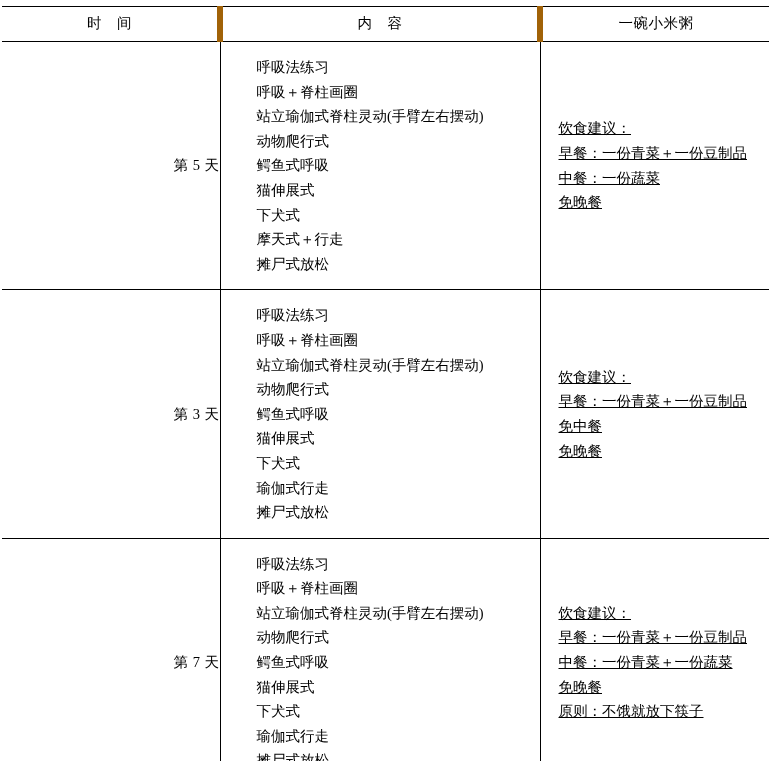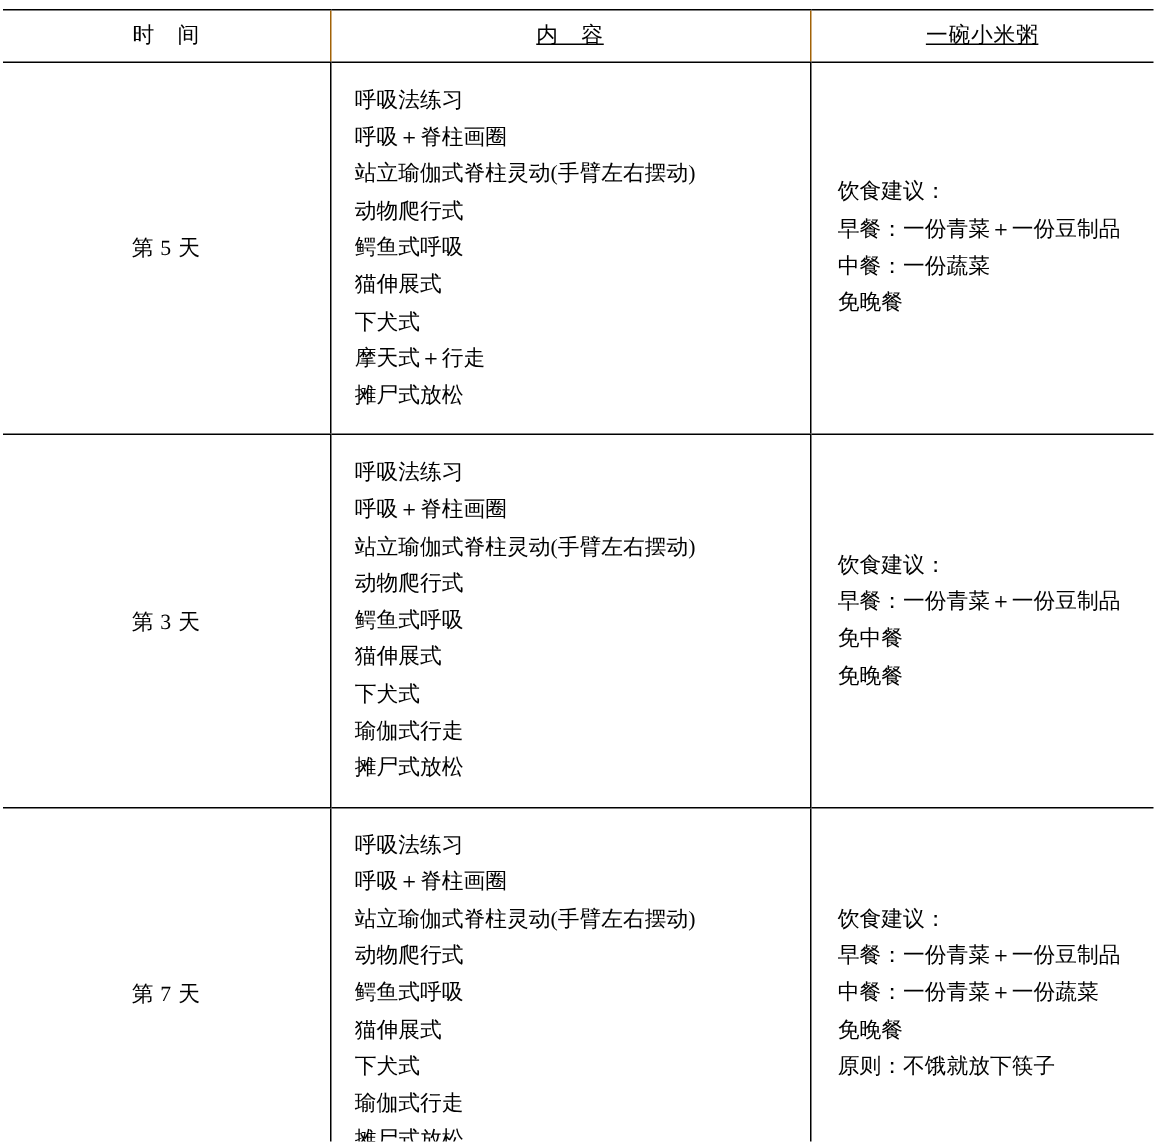--- a/index.html
+++ b/index.html
@@ -34,47 +34,49 @@
   
   table.schedule thead th {
     border-top: 1.6px solid #000;
     border-bottom: 1px solid #000;
     padding: 7px 0 8px 0;
     font-weight: normal;
     text-align: center;
     vertical-align: middle;
     letter-spacing: 0.5px;
   }
-  table.schedule thead th.col-sep { border-left: 1px solid #a16207; text-decoration: underline; }
+  table.schedule thead th.col-sep { border-left: 6px solid #a16207; }
 
   table.schedule tbody td {
     border-bottom: 1px solid #000;
     padding: 0;
     vertical-align: middle;
   }
   table.schedule tbody tr:last-child td {
     border-bottom: 1.6px solid #000;
   }
   table.schedule tbody td.col-sep { border-left: 1px solid #000; }
 
   .day-cell {
-    text-align: center;
+    text-align: right;
     font-size: 14.5px;
     letter-spacing: 0.5px;
   }
   .cont-cell {
     padding: 13px 0 13px 16px;
   }
   .note-cell {
     padding: 6px 0 6px 18px;
+    text-decoration: underline;
   }
   .line {
     line-height: 24.6px;
     font-size: 14.5px;
     white-space: nowrap;
+    margin-left: 20px;
   }
   .note-line {
     line-height: 24.6px;
     font-size: 14.5px;
     white-space: nowrap;
   }
 </style>
 </head>
 <body>
 

